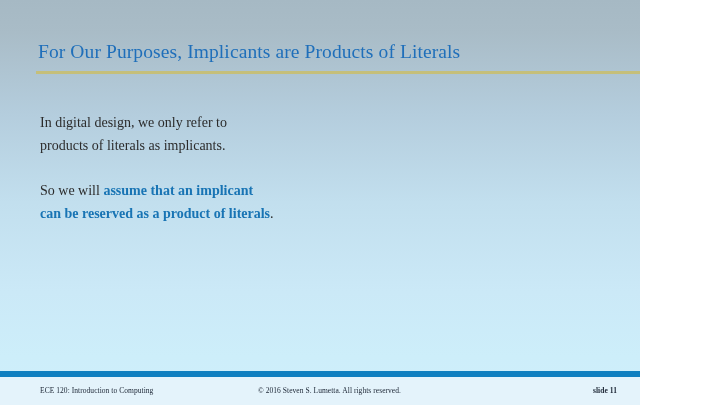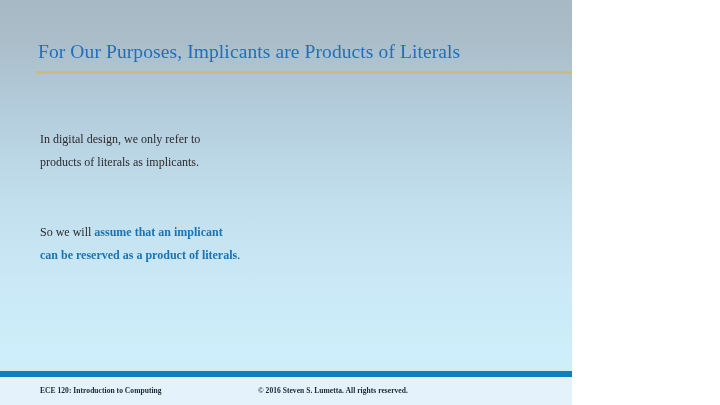--- a/index.html
+++ b/index.html
@@ -2,21 +2,21 @@
 <html><head>
 <meta charset="utf-8">
 <style>
   html, body {
     margin: 0;
     padding: 0;
     background: #ffffff;
   }
   #slide {
     position: relative;
-    width: 572px;
+    width: 640px;
     height: 405px;
     overflow: hidden;
     font-family: "Liberation Serif", "DejaVu Serif", serif;
     background: linear-gradient(to bottom,
         #a6b9c4 0%,
         #a9bcc7 8%,
         #b4cddd 28%,
         #c2dfee 50%,
         #cbe9f7 72%,
         #cdeefa 88%,
@@ -41,31 +41,31 @@
     top: 71px;
     width: 647px;
     height: 3px;
     background: #c5bf7a;
   }
 
   
   #body {
     position: absolute;
     left: 40px;
-    top: 128px;
+    top: 112px;
     width: 620px;
     color: #2b2b2b;
-    font-size: 12px;
+    font-size: 14px;
     line-height: 22.5px;
   }
   .para {
     margin: 0;
   }
   .para + .para {
-    margin-top: 48px;
+    margin-top: 23px;
   }
   .blue-bold {
     color: #1874b4;
     font-weight: bold;
   }
 
   
   #footer-bar {
     position: absolute;
     left: 0;
@@ -80,21 +80,21 @@
     top: 377px;
     width: 720px;
     height: 28px;
     background: #e4f3fb;
   }
   .foot-text {
     position: absolute;
     top: 386px;
     font-size: 7.5px;
     color: #1a2433;
-    font-weight: bold;
+    font-weight: normal;
     letter-spacing: 0.05px;
     white-space: nowrap;
   }
   #foot-course { left: 40px; }
   #foot-copyright { left: 258px; }
   #foot-slide { left: 593px; font-weight: bold; }
 </style>
 </head>
 <body>
 

